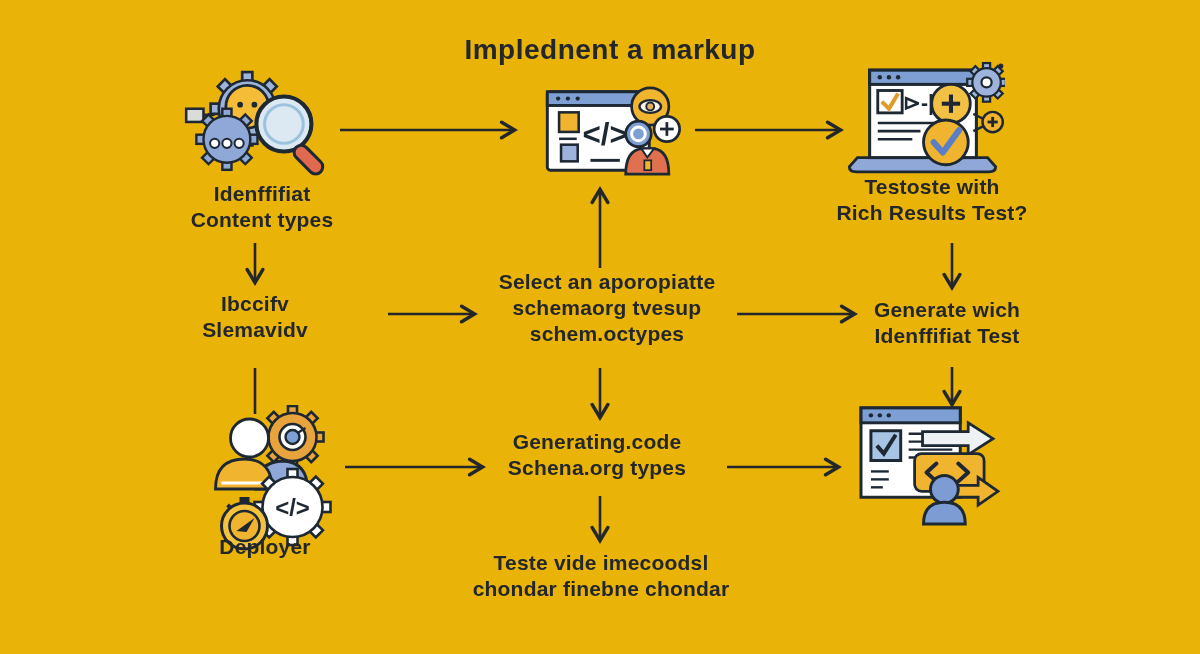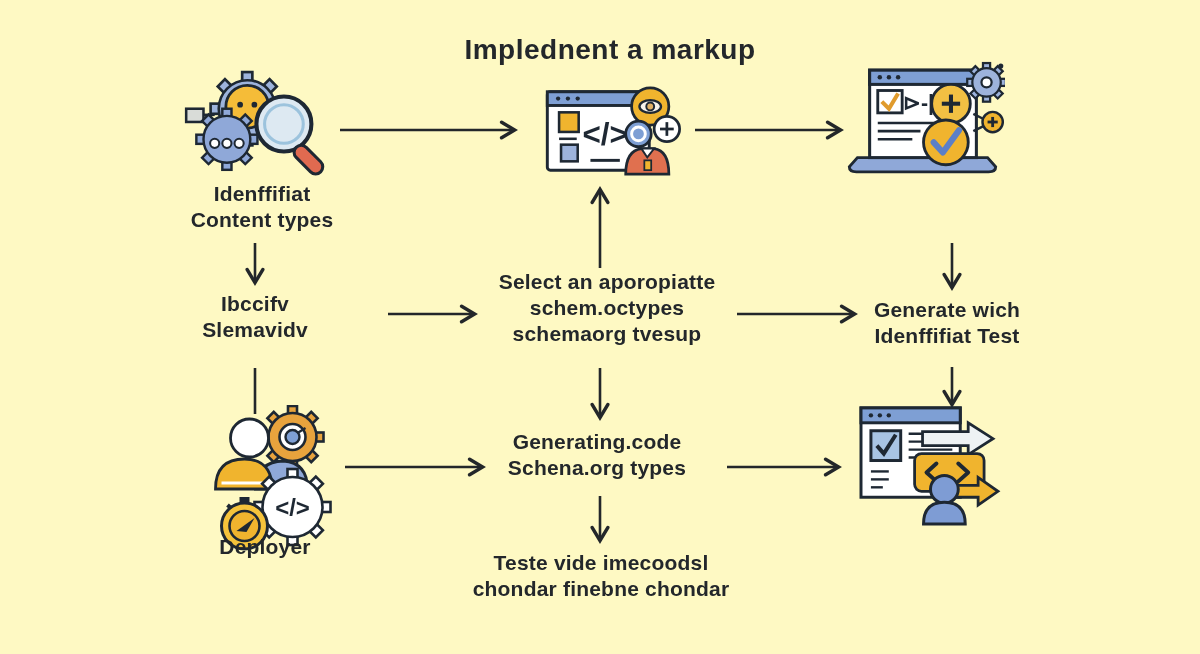--- a/index.html
+++ b/index.html
@@ -1,18 +1,18 @@
 <!DOCTYPE html>
 <html><head>
 <meta charset="utf-8">
 <style>
   html,body{margin:0;padding:0;}
   body{font-family:"Liberation Sans",sans-serif;}
   #canvas{
-    position:relative;width:1200px;height:654px;background:#fef9c3;overflow:hidden;
+    position:relative;width:1200px;height:654px;background:#eab308;overflow:hidden;
   }
   .title{
     position:absolute;left:300px;top:34px;width:620px;text-align:center;
     font-size:28px;font-weight:700;color:#23272b;letter-spacing:.5px;
   }
   .label{
     position:absolute;text-align:center;font-weight:700;color:#23272b;
     font-size:21px;line-height:26px;letter-spacing:.2px;
   }
   .icon{position:absolute;}
@@ -186,22 +186,22 @@
       <line x1="126" y1="43" x2="126" y2="57" stroke="#1e2833" stroke-width="2.8"></line>
 
       <path d="M84,96 Q84,72 100,70 L113,70 Q128,72 128,96 Z" fill="#e0704f" stroke="#1e2833" stroke-width="2.8"></path>
       <path d="M100,70 L106,79 L113,70 Z" fill="#fff" stroke="#1e2833" stroke-width="2"></path>
       <rect x="103" y="82" width="7" height="10" fill="#f0b42e" stroke="#1e2833" stroke-width="1.8"></rect>
     </svg>
   </div>
 
   <div class="label" style="left:447px;top:269px;width:320px;">
     <div>Select an aporopiatte</div>
+    <div>schemaorg tvesup</div>
     <div>schem.octypes</div>
-    <div>schemaorg tvesup</div>
   </div>
 
   <div class="label" style="left:437px;top:429px;width:320px;">
     <div>Generating.code</div>
     <div>Schena.org types</div>
   </div>
 
   <div class="label" style="left:441px;top:550px;width:320px;">
     <div>Teste vide imecoodsl</div>
     <div>chondar finebne chondar</div>
@@ -252,20 +252,24 @@
       </g>
 
       <line x1="130" y1="53" x2="140" y2="58" stroke="#1e2833" stroke-width="2.4"></line>
       <line x1="130" y1="70" x2="140" y2="65" stroke="#1e2833" stroke-width="2.4"></line>
       <circle cx="149" cy="61" r="10" fill="#f0b42e" stroke="#1e2833" stroke-width="2.4"></circle>
       <line x1="144" y1="61" x2="154" y2="61" stroke="#1e2833" stroke-width="2.8"></line>
       <line x1="149" y1="56" x2="149" y2="66" stroke="#1e2833" stroke-width="2.8"></line>
     </svg>
   </div>
 
+  <div class="label" style="left:772px;top:174px;width:320px;">
+    <div>Testoste with</div>
+    <div>Rich Results Test?</div>
+  </div>
 
   <div class="label" style="left:787px;top:297px;width:320px;">
     <div>Generate wich</div>
     <div>Idenffifiat Test</div>
   </div>
 
   <div class="icon" style="left:850px;top:396px;">
     <svg width="155" height="134" viewBox="0 0 150 135">
 
       <rect x="8" y="12" width="100" height="90" fill="#fff" stroke="#1e2833" stroke-width="3"></rect>

